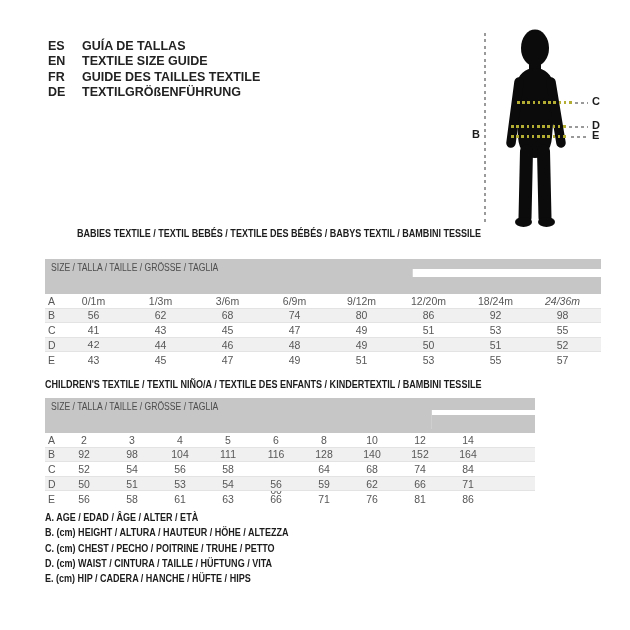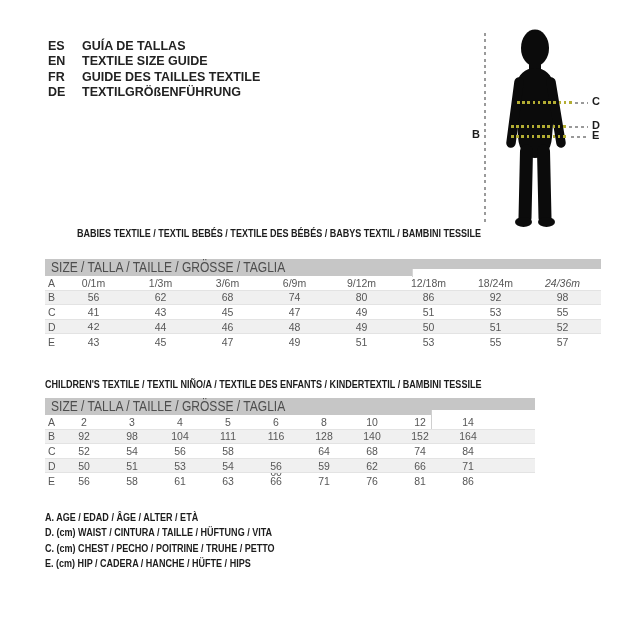--- a/index.html
+++ b/index.html
@@ -14,22 +14,22 @@
   .lang-code{display:inline-block;width:34px;}
   
   .vdash{position:absolute;width:2px;background:repeating-linear-gradient(to bottom,#9a9a9a 0 3px,transparent 3px 6.4px);}
   .ydots{position:absolute;height:3px;background:repeating-linear-gradient(90deg,var(--dotted,#b3ad33) 0 2.6px,transparent 2.6px 5.2px);}
   .gdash{position:absolute;height:2px;background:repeating-linear-gradient(90deg,#999 0 3px,transparent 3px 6px);}
   .mlabel{position:absolute;font-size:11px;font-weight:bold;color:#1c1c1c;}
   
   .sec-title{position:absolute;font-size:10.5px;font-weight:bold;color:#1c1c1c;white-space:nowrap;}
   
   .sztable{position:absolute;}
-  .thead{height:17px;line-height:17px;background:var(--bar,#c6c6c6);color:#4d4d4d;
-         font-size:14px;padding-left:6px;position:relative;z-index:1;}
+  .thead{height:35px;line-height:17px;background:var(--bar,#c6c6c6);color:#4d4d4d;
+         font-size:10px;padding-left:6px;position:relative;z-index:1;}
   .trow{display:flex;align-items:center;height:14.6px;box-sizing:border-box;
         border-bottom:1px solid #e3e3e3;font-size:10.5px;color:#575757;position:relative;z-index:2;}
   .trow:last-child{border-bottom:none;}
   .trow.stripe{background:var(--stripe,#f0f0f0);}
   .rlabel{display:inline-block;width:12px;padding-left:3px;flex:0 0 auto;}
   .cell{display:inline-block;text-align:center;flex:0 0 auto;}
   
   .notch{position:absolute;background:#fff;z-index:3;}
   .boxline{position:absolute;z-index:4;background:transparent;}
   
@@ -85,21 +85,21 @@
       <span class="cx2">SIZE / TALLA / TAILLE / GRÖSSE / TAGLIA</span>
     </div>
     <div class="notch" style="left:367px;top:10px;width:189px;height:8px;border-left:1px solid #d5d5d5;"></div>
   <div class="trow">
         <span class="rlabel">A</span>
         <span class="cell" style="width: 67px;">0/1m</span>
         <span class="cell" style="width: 67px;">1/3m</span>
         <span class="cell" style="width: 67px;">3/6m</span>
         <span class="cell" style="width: 67px;">6/9m</span>
         <span class="cell" style="width: 67px;">9/12m</span>
-        <span class="cell" style="width: 67px;">12/18m</span>
+        <span class="cell" style="width: 67px;">12/20m</span>
         <span class="cell" style="width: 67px;">18/24m</span>
         <span class="cell" style="width: 67px; font-style: italic;">24/36m</span>
       </div>
       <div class="trow stripe">
         <span class="rlabel">B</span>
         <span class="cell" style="width: 67px;">56</span>
         <span class="cell" style="width: 67px;">62</span>
         <span class="cell" style="width: 67px;">68</span>
         <span class="cell" style="width: 67px;">74</span>
         <span class="cell" style="width: 67px;">80</span>
@@ -208,18 +208,19 @@
         <span class="cell" style="width: 48px;">66</span>
         <span class="cell" style="width: 48px;">71</span>
         <span class="cell" style="width: 48px;">76</span>
         <span class="cell" style="width: 48px;">81</span>
         <span class="cell" style="width: 48px;">86</span>
       </div>
     </div>
 
   <div class="legend">
     <div class="legend-line"><span class="cx">A. AGE / EDAD / ÂGE / ALTER / ETÀ</span></div>
+    <div class="legend-line"><span class="cx">B. (cm) HEIGHT / ALTURA / HAUTEUR / HÖHE / ALTEZZA</span></div>
+    <div class="legend-line"><span class="cx">C. (cm) CHEST / PECHO / POITRINE / TRUHE / PETTO</span></div>
     <div class="legend-line"><span class="cx">D. (cm) WAIST / CINTURA / TAILLE / HÜFTUNG / VITA</span></div>
-    <div class="legend-line"><span class="cx">C. (cm) CHEST / PECHO / POITRINE / TRUHE / PETTO</span></div>
     <div class="legend-line"><span class="cx">E. (cm) HIP / CADERA / HANCHE / HÜFTE / HIPS</span></div>
   </div>
 
 </div>
 
 </body></html>

